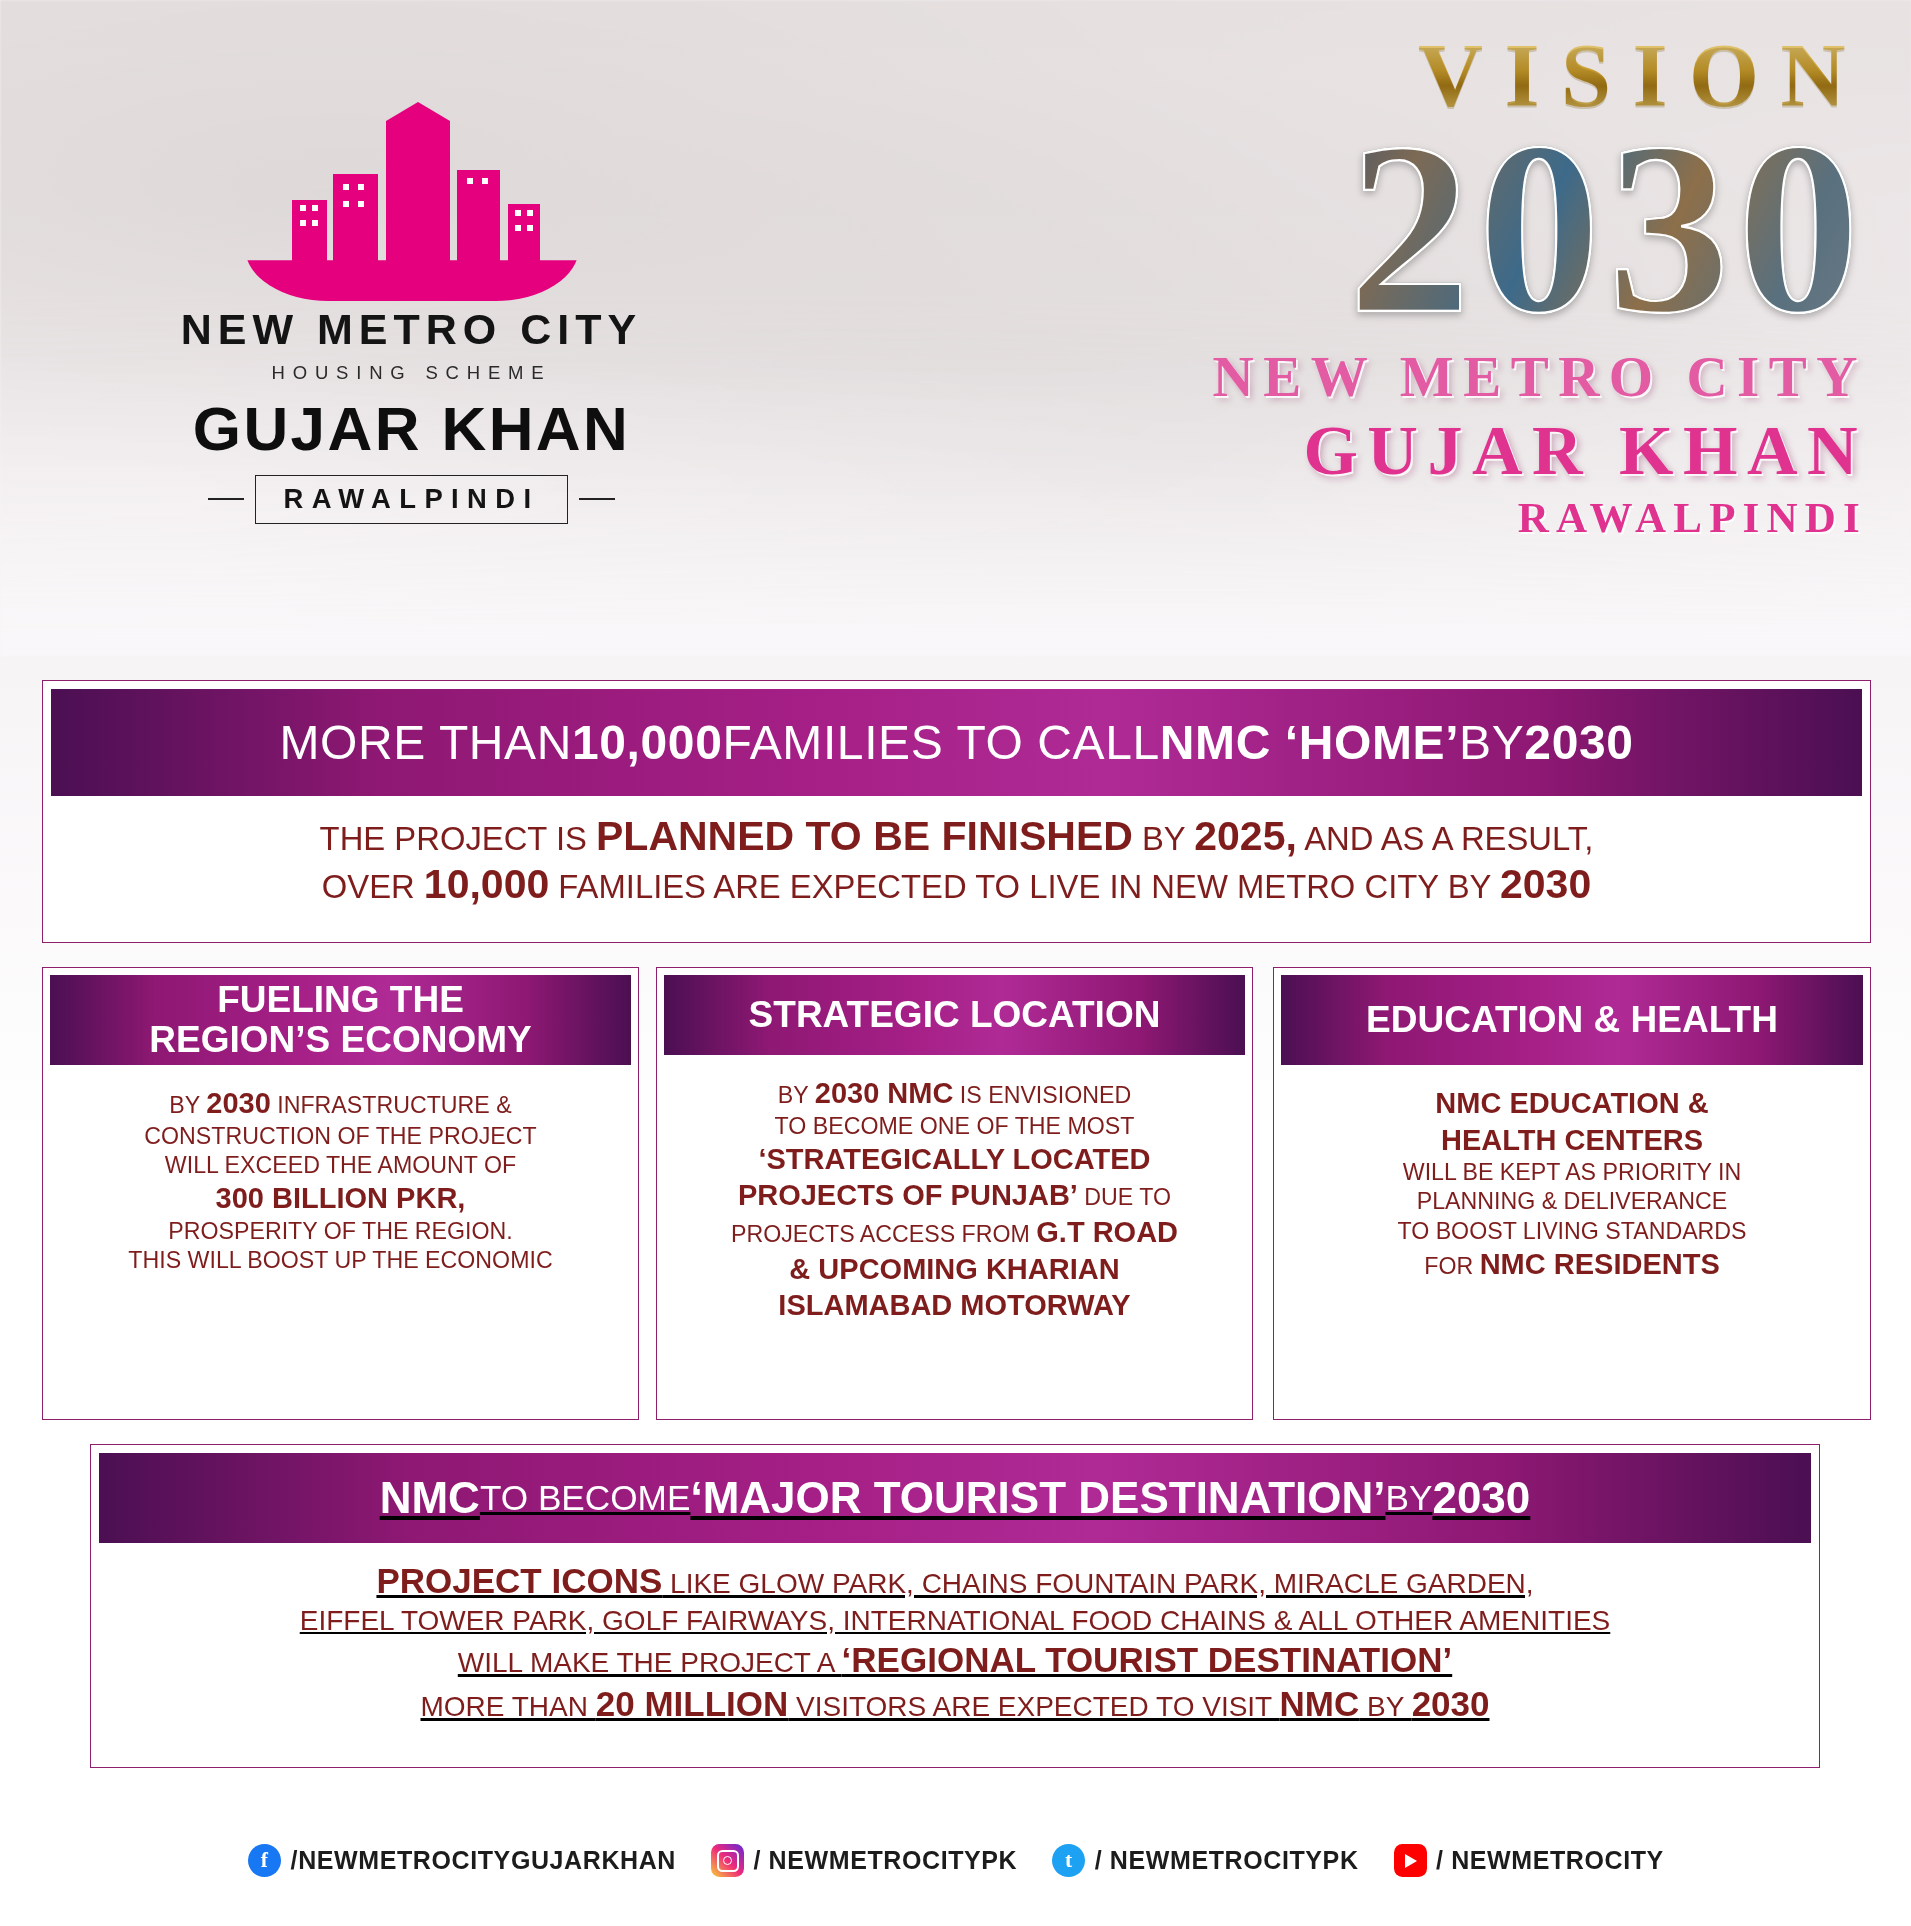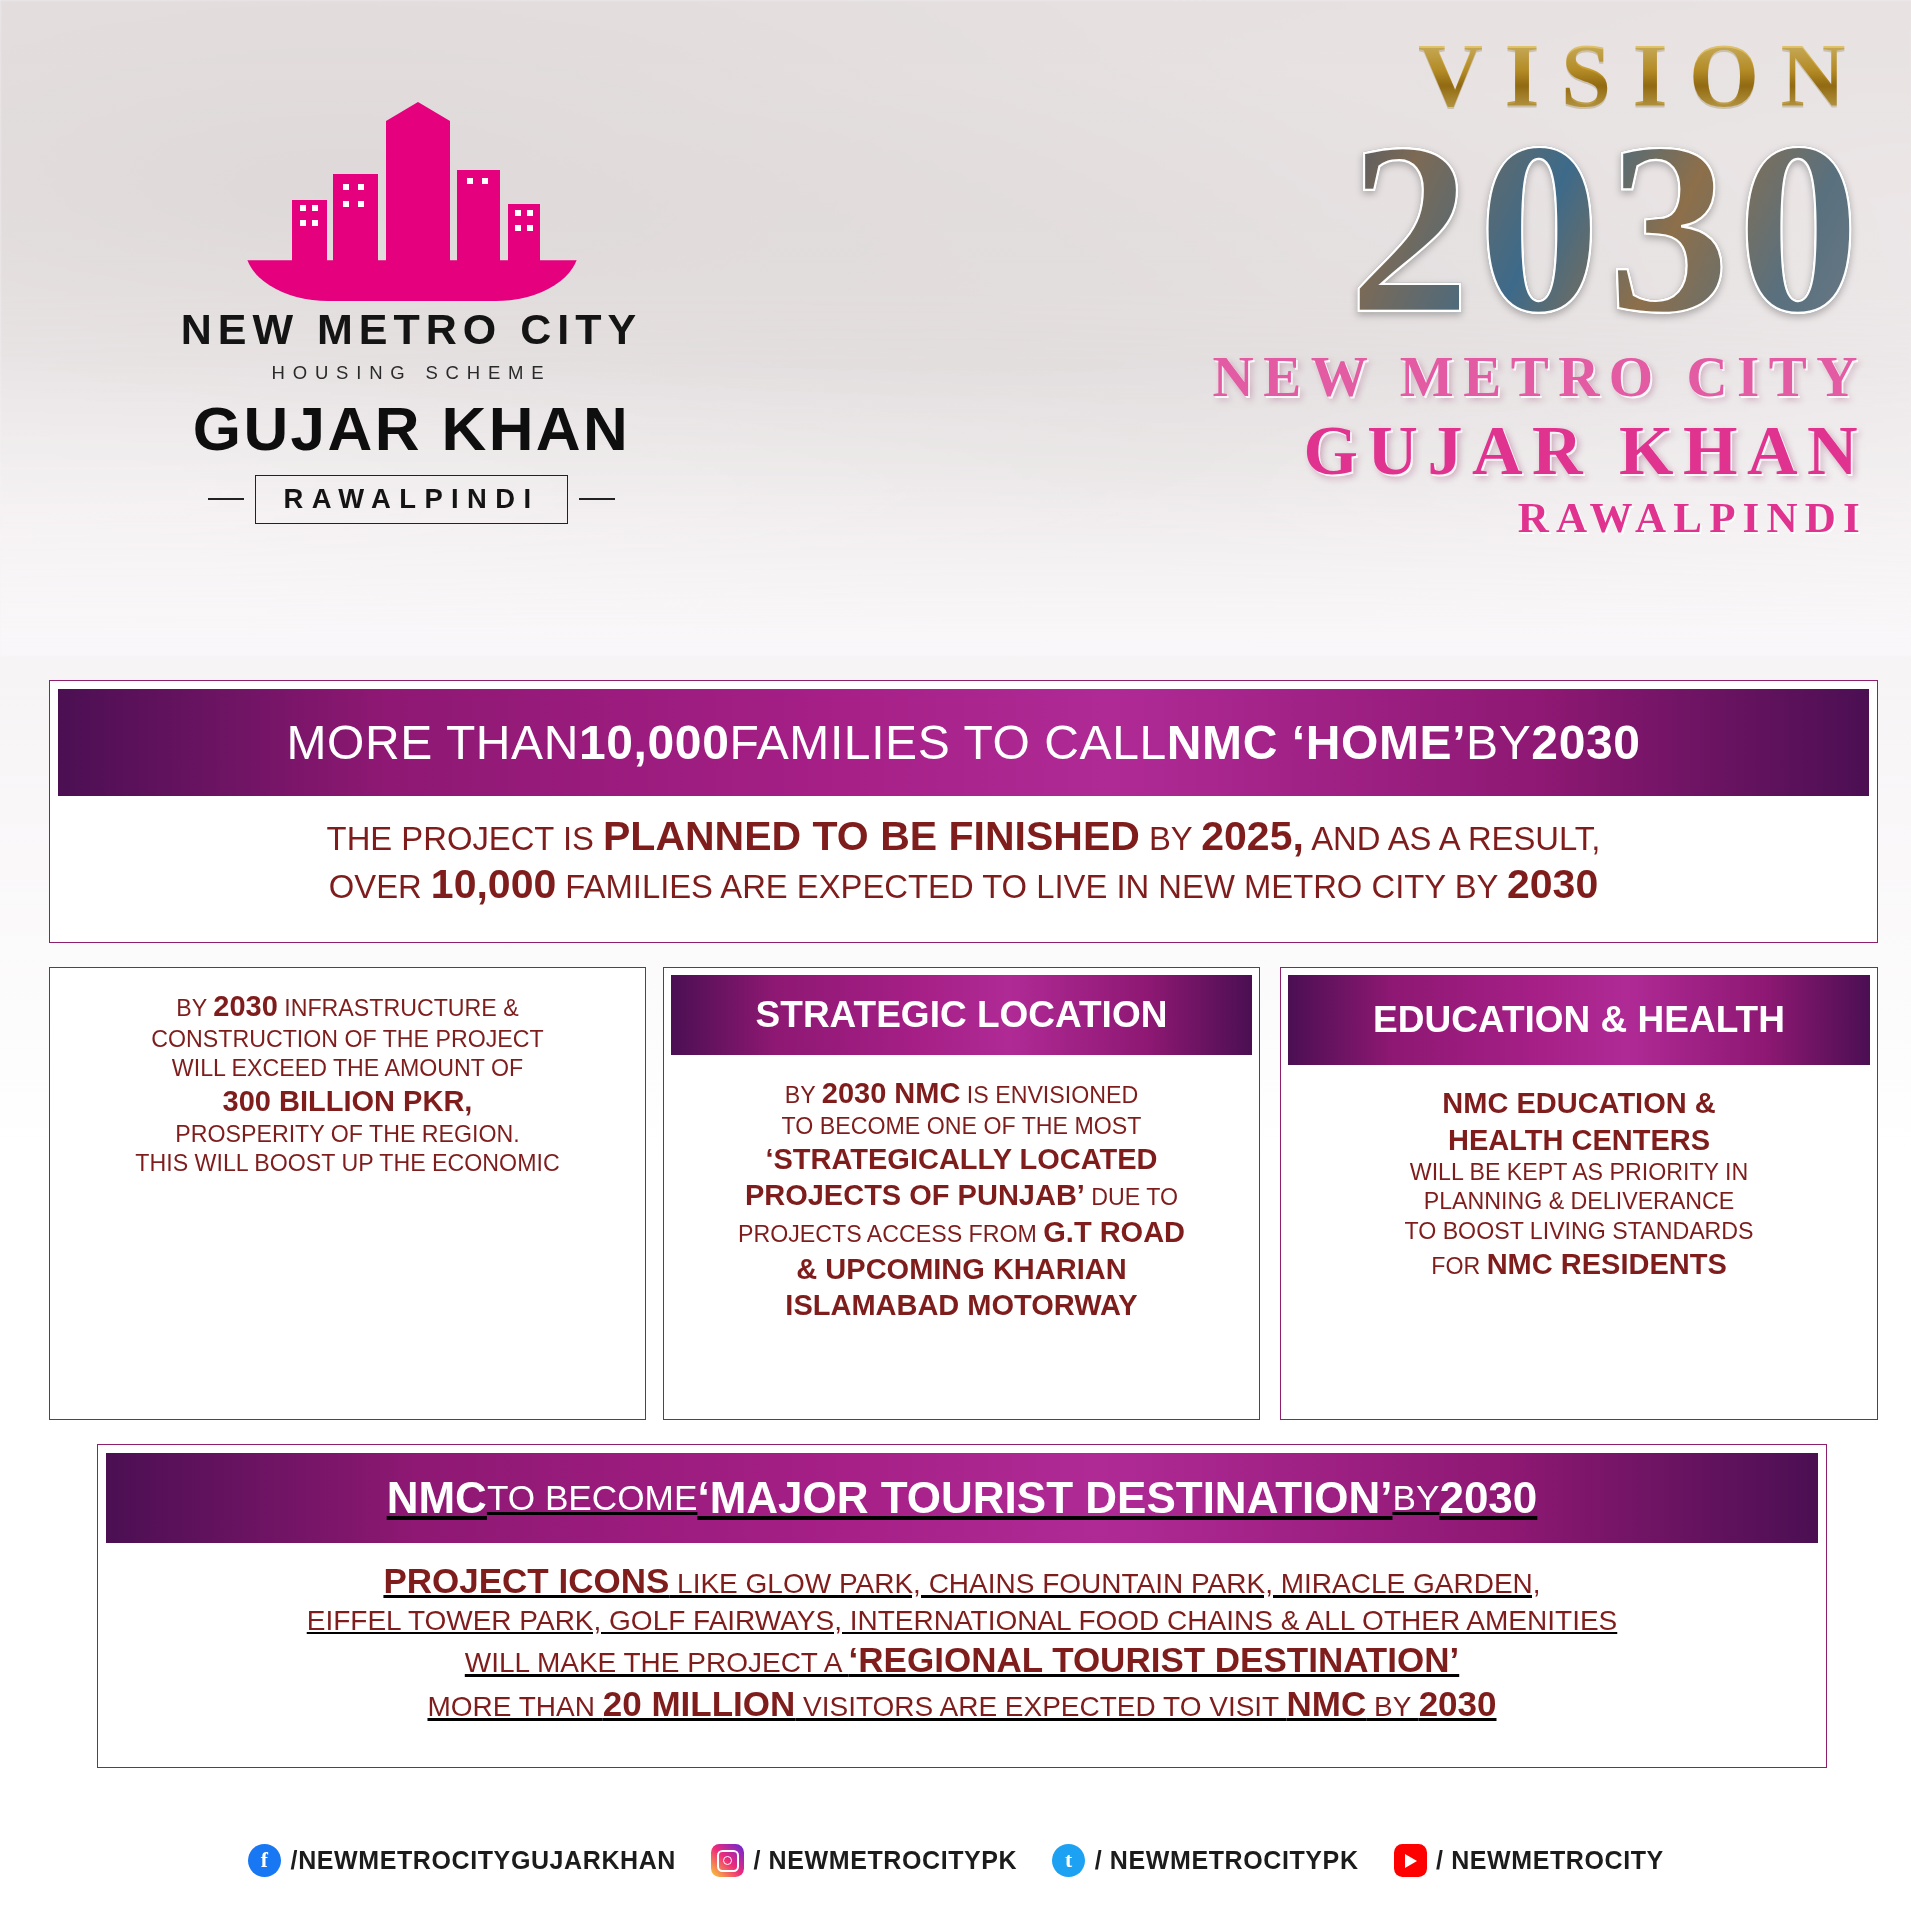--- a/index.html
+++ b/index.html
@@ -188,21 +188,20 @@
     text-shadow: 1.8px 1.8px 0 rgba(255,255,255,0.85);
     margin-top: 1.2px;
   }
 
   
   .panel {
     position: absolute;
     background: #ffffff;
     border: 1.8px solid #8e1f6d;
     box-sizing: border-box;
-    margin-left: 7px;
   }
   .ribbon {
     background: linear-gradient(90deg, #4b0f52 0%, #8e1873 18%, #a51f86 42%, #b02a96 58%, #8e1873 82%, #4b0f52 100%);
     color: #ffffff;
     text-align: center;
     box-sizing: border-box;
   }
   .ribbon .big { font-weight: bold; }
   .body-text {
     color: #7f1d1d;
@@ -375,20 +374,26 @@
       <div>
         <span class="sm">THE PROJECT IS </span><b>PLANNED TO BE FINISHED</b><span class="sm"> BY </span><b>2025,</b><span class="sm"> AND AS A RESULT,</span>
       </div>
       <div>
         <span class="sm">OVER </span><b>10,000</b><span class="sm"> FAMILIES ARE EXPECTED TO LIVE IN NEW METRO CITY BY </span><b>2030</b>
       </div>
     </div>
   </div>
 
   <div class="panel col" id="col-1">
+    <div class="ribbon">
+      <div>
+        <div>FUELING THE</div>
+        <div>REGION’S ECONOMY</div>
+      </div>
+    </div>
     <div class="body-text">
       <div><span class="sm">BY </span><b>2030</b><span class="sm"> INFRASTRUCTURE &amp;</span></div>
       <div class="sm">CONSTRUCTION OF THE PROJECT</div>
       <div class="sm">WILL EXCEED THE AMOUNT OF</div>
       <div><b>300 BILLION PKR,</b></div>
       <div class="sm">PROSPERITY OF THE REGION.</div>
       <div class="sm">THIS WILL BOOST UP THE ECONOMIC</div>
     </div>
   </div>
 

